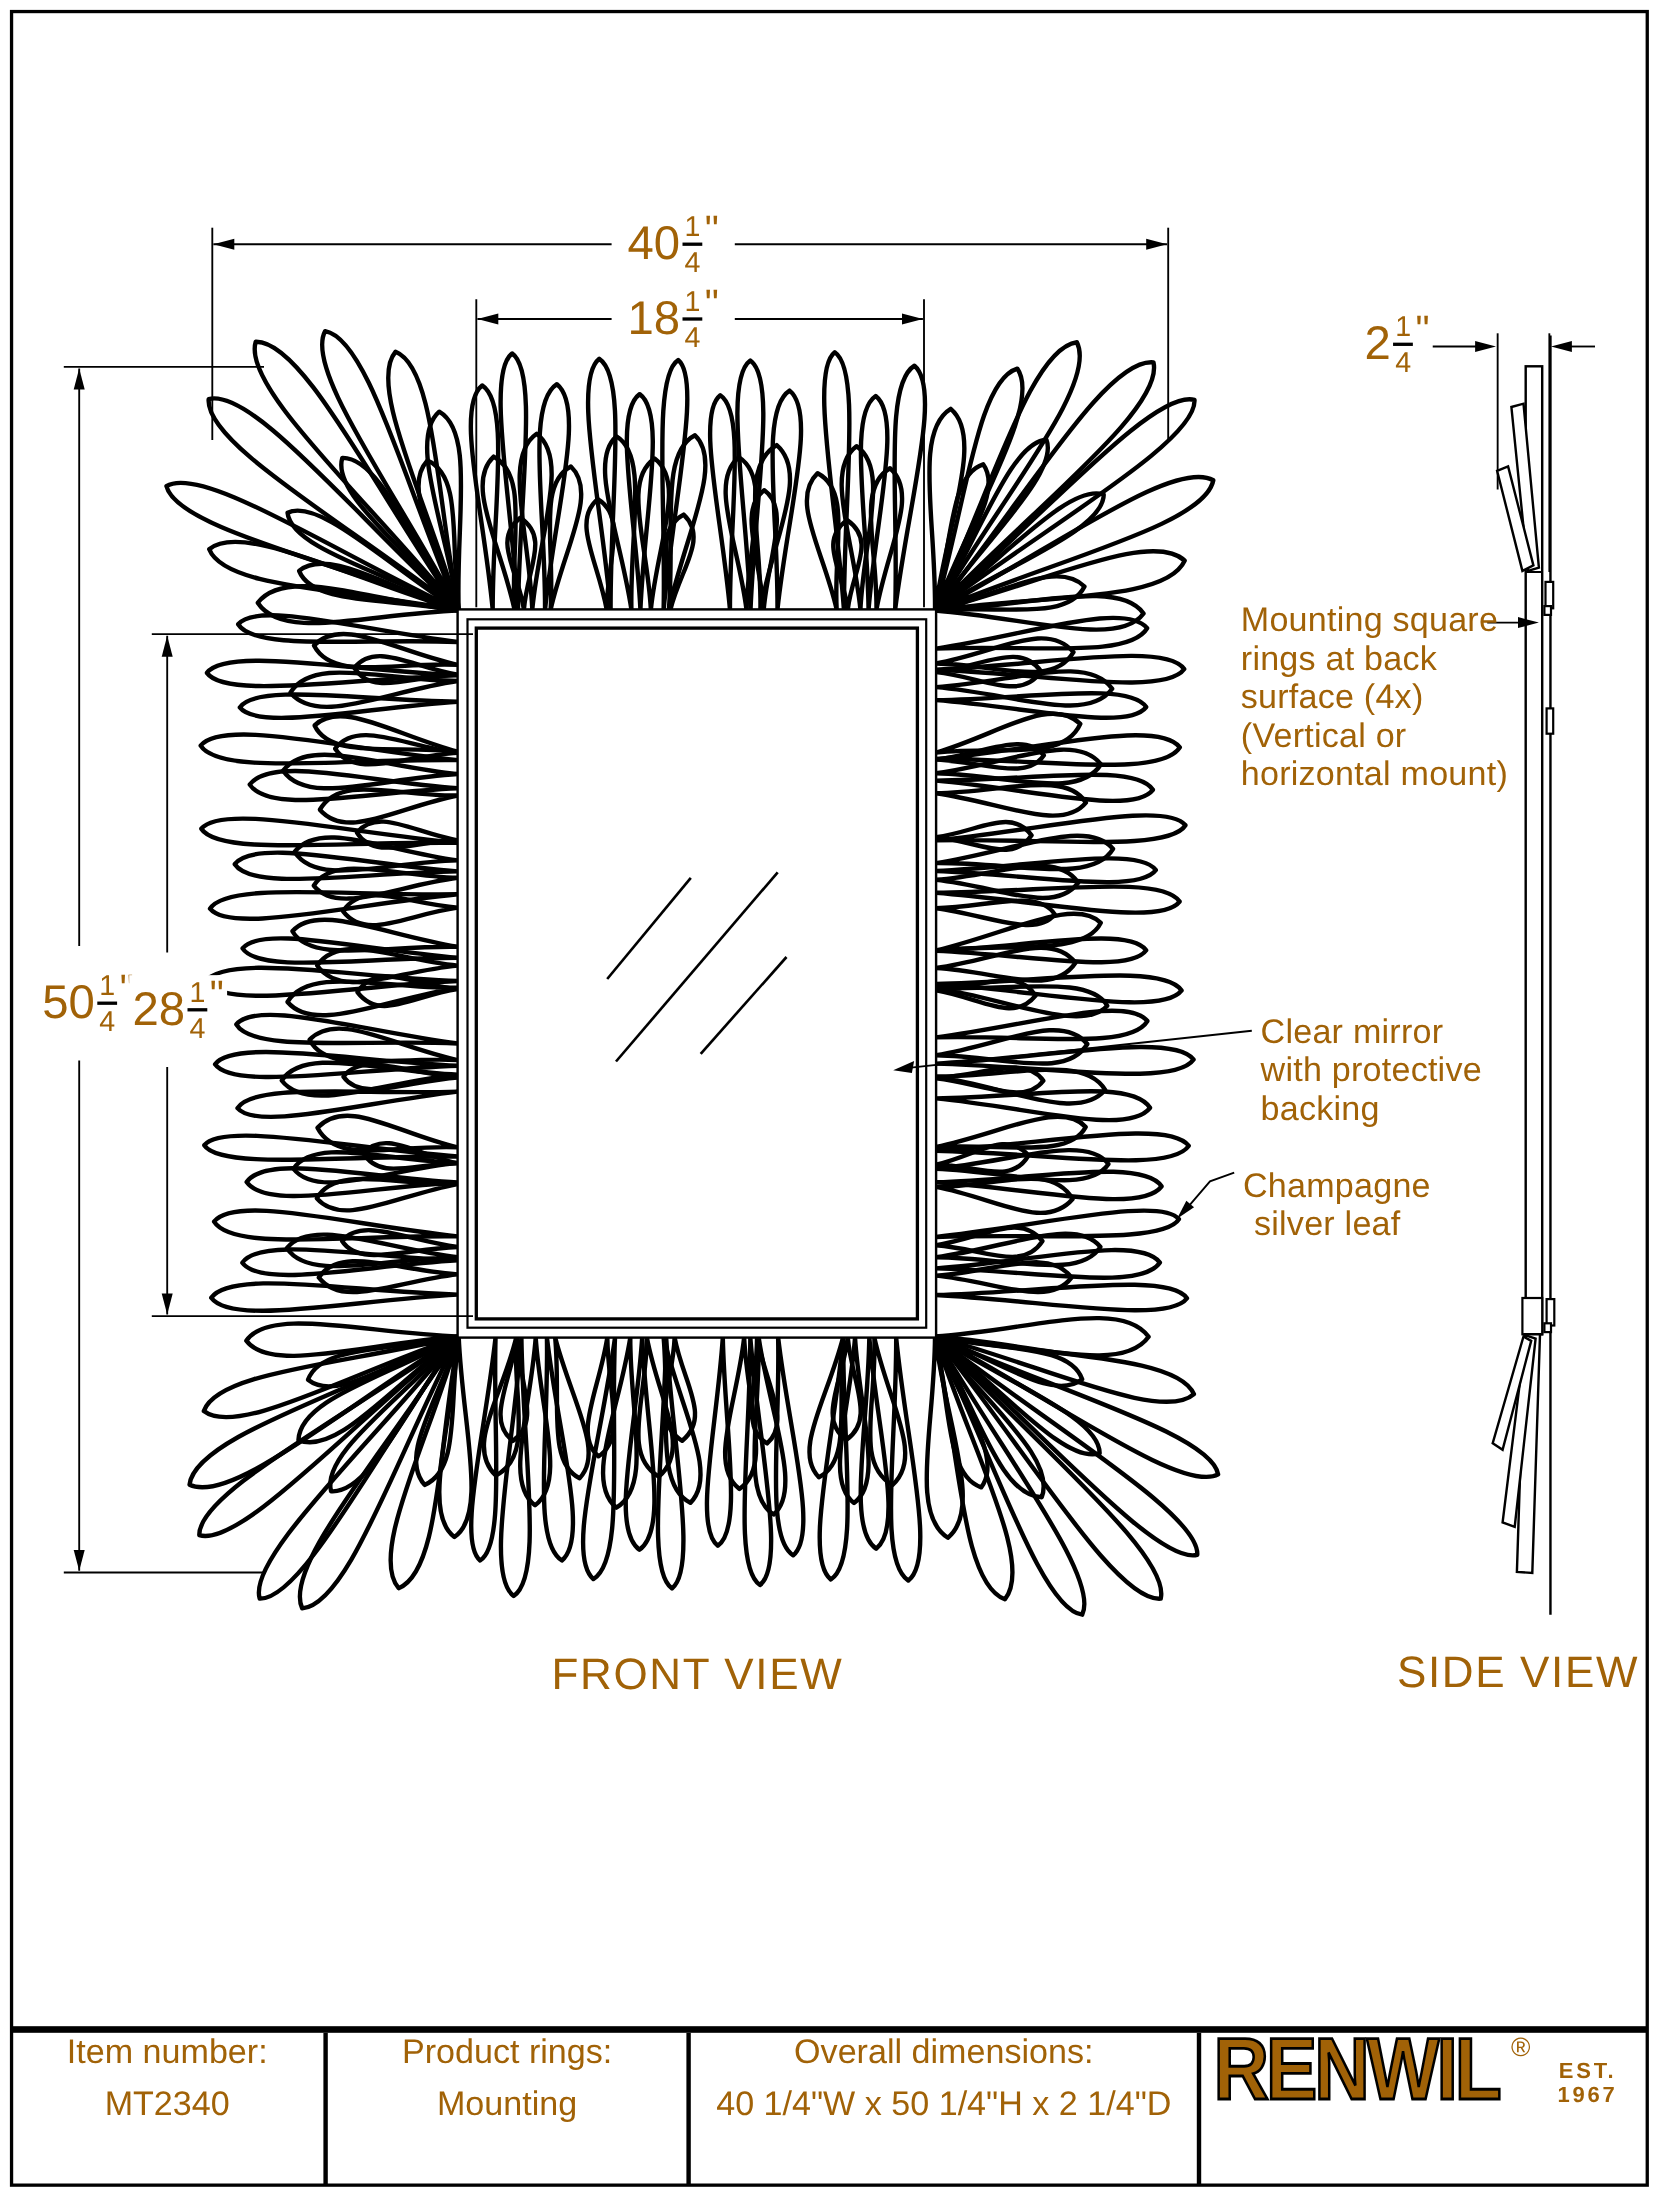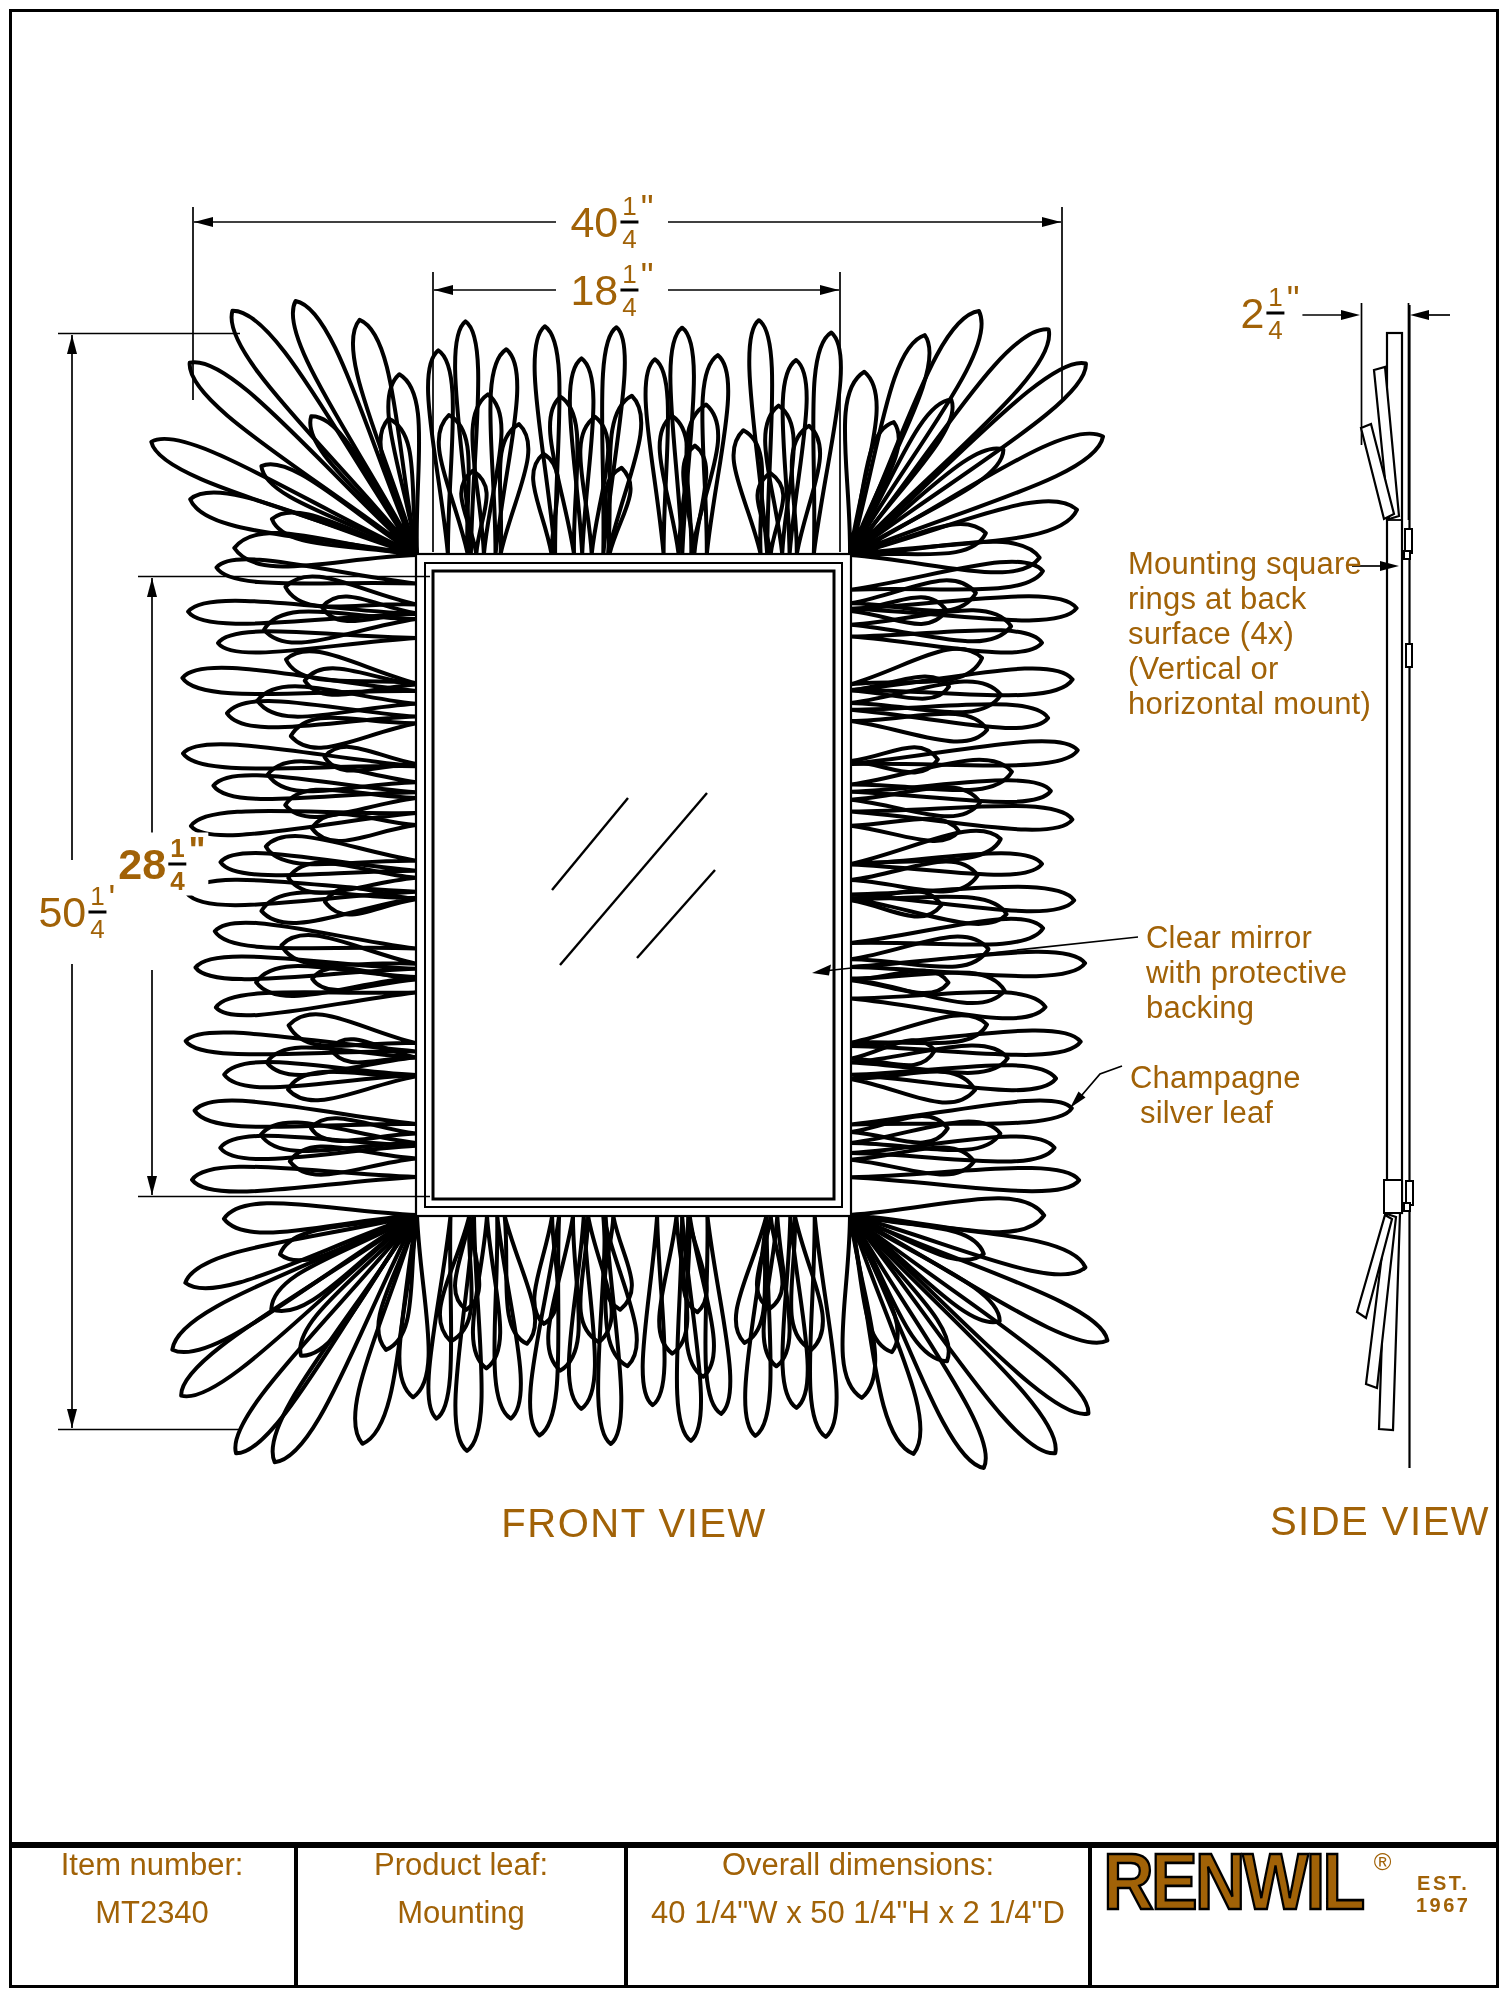--- a/index.html
+++ b/index.html
@@ -372,21 +372,21 @@
       <span class="unit">"</span>
   </div>
   <div class="dim" style="left:80px;top:912px;text-align:right;">
     <span class="whole">50</span>
       <span class="frac">
         <span class="num">1</span>
         <span class="den">4</span>
       </span>
       <span class="unit">"</span>
   </div>
-  <div class="dim" style="left:162px;top:864px;font-weight:bold;">
+  <div class="dim" style="left:162px;top:918px;">
     <span class="whole">28</span>
       <span class="frac">
         <span class="num">1</span>
         <span class="den">4</span>
       </span>
       <span class="unit">"</span>
   </div>
   <div class="dim" style="left:1270px;top:313px;">
     <span class="whole">2</span>
       <span class="frac">
@@ -415,21 +415,21 @@
 
   <div class="view-label" style="left:634px;top:1523px;">FRONT VIEW</div>
   <div class="view-label" style="left:1380px;top:1521px;">SIDE VIEW</div>
 
   <div class="footer">
     <div class="cell">
       <div>Item number:</div>
       <div>MT2340</div>
     </div>
     <div class="cell">
-      <div>Product leaf:</div>
+      <div>Product rings:</div>
       <div>Mounting</div>
     </div>
     <div class="cell">
       <div>Overall dimensions:</div>
       <div>40 1/4"W x 50 1/4"H x 2 1/4"D</div>
     </div>
     <div class="cell">
       <div class="brand-wrap">
         <div class="brand-line">
           <span class="brand-name">RENWIL</span>

